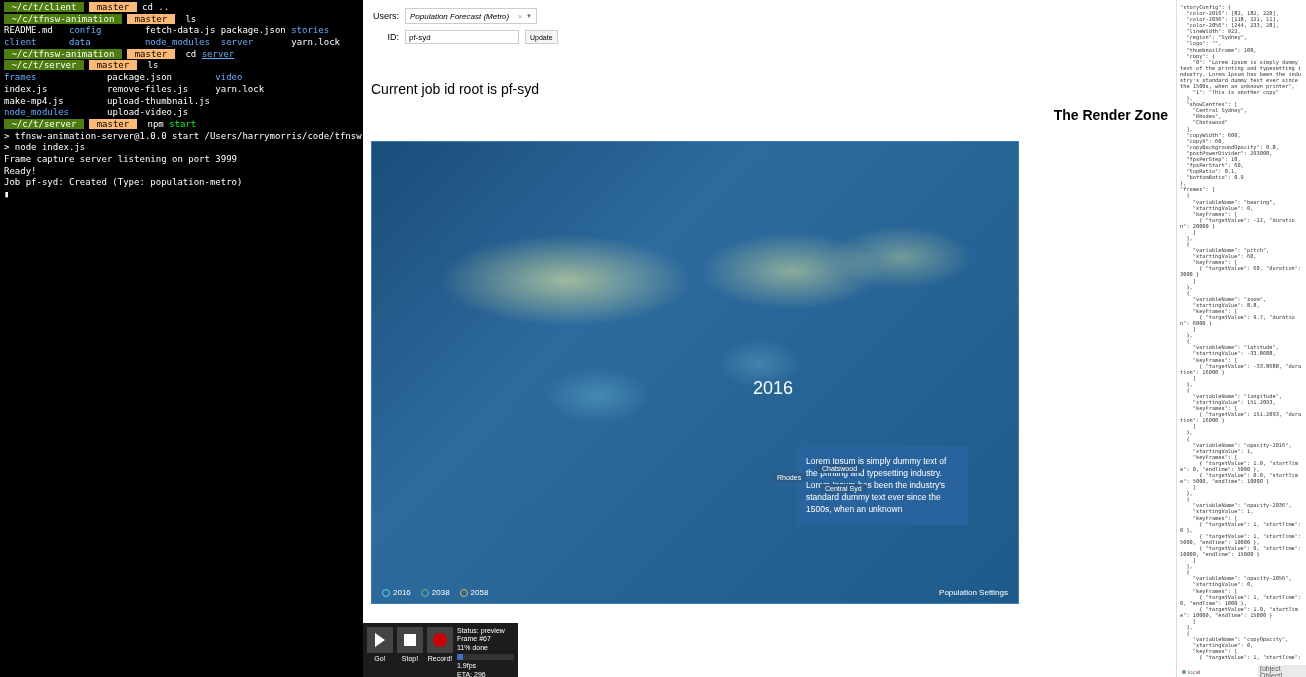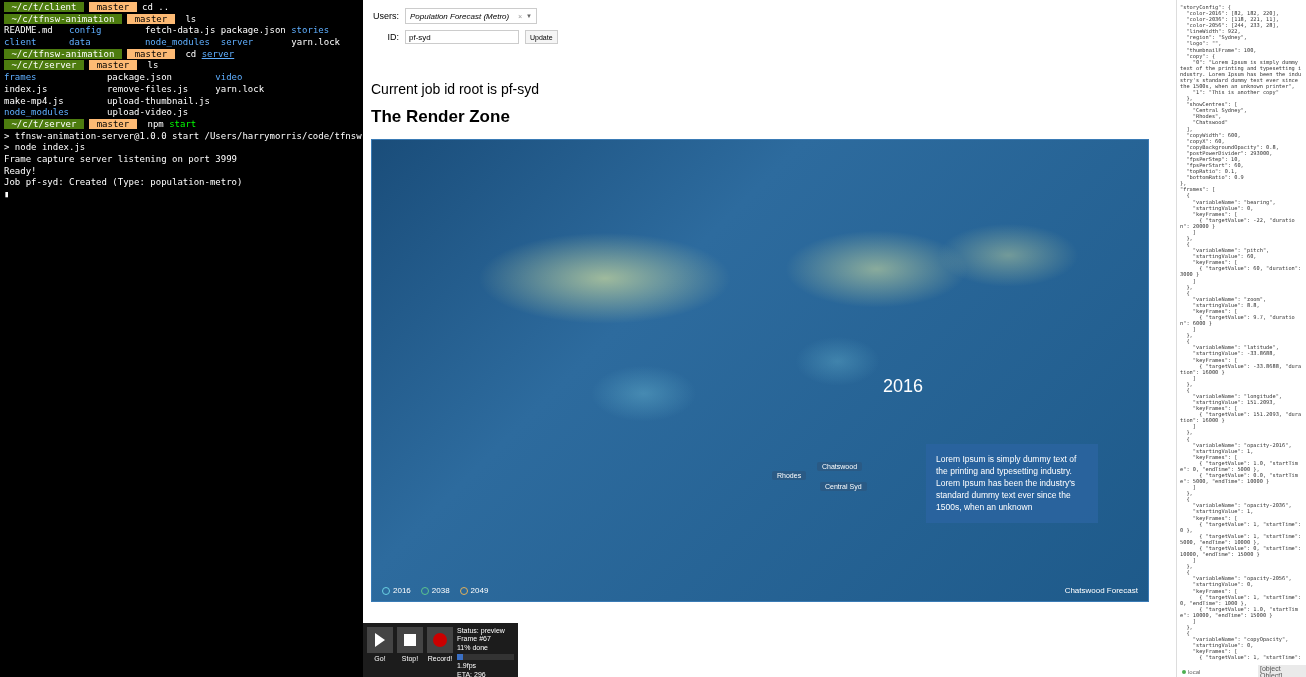--- a/index.html
+++ b/index.html
@@ -26,23 +26,23 @@
 .settings { position: absolute; left: 363px; top: 0; width: 813px; padding: 8px; }
 .settings h3 { font-size: 11px; font-weight: bold; margin-bottom: 8px; }
 .row { display: flex; align-items: center; margin-bottom: 6px; gap: 6px; font-size: 9px; }
 .row label { width: 28px; text-align: right; }
 .select-box { width: 132px; height: 16px; border: 1px solid #ccc; padding: 1px 4px; font-size: 8px; display: flex; align-items: center; position: relative; background: #fff; font-style: italic; }
 .select-box .x { position: absolute; right: 14px; color: #999; font-size: 7px; }
 .select-box .arr { position: absolute; right: 4px; font-size: 6px; color: #666; }
 .input-box { width: 114px; height: 14px; border: 1px solid #ccc; padding: 4px 3px; font-size: 8px; }
 .btn-update { height: 14px; padding: 0 4px; border: 1px solid #ccc; background: #f5f5f5; font-size: 7px; cursor: pointer; }
 .info-line { font-size: 14px; margin-bottom: 10px; margin-top: 37px; }
-.rz-title { font-size: 17px; font-weight: bold; margin-bottom: 12px; }
-
-.render-zone { width: 778px; height: 463px; background: linear-gradient(135deg, #1a4d7a 0%, #2d6b9e 35%, #1e5a8a 100%); position: relative; overflow: hidden; border: 1px solid #3a7bb5; }
+.rz-title { font-size: 14px; font-weight: bold; margin-bottom: 18px; text-align: right; }
+
+.render-zone { width: 648px; height: 463px; background: linear-gradient(135deg, #1a4d7a 0%, #2d6b9e 35%, #1e5a8a 100%); position: relative; overflow: hidden; border: 1px solid #3a7bb5; }
 .map-terrain { position: absolute; inset: 0; background:
   radial-gradient(ellipse 180px 65px at 30% 30%, rgba(255,255,160,0.55), transparent 70%),
   radial-gradient(ellipse 130px 55px at 65% 28%, rgba(255,255,160,0.45), transparent 70%),
   radial-gradient(ellipse 100px 45px at 82% 25%, rgba(255,255,160,0.35), transparent 70%),
   radial-gradient(ellipse 75px 40px at 35% 55%, rgba(120,200,220,0.35), transparent 70%),
   radial-gradient(ellipse 60px 35px at 60% 48%, rgba(120,200,220,0.30), transparent 70%);
 }
 .year-label { position: absolute; top: 236px; right: 225px; color: #fff; font-size: 18px; font-weight: 300; }
 .copy-box { position: absolute; right: 50px; top: 304px; width: 172px; background: rgba(42,100,160,0.85); color: #fff; font-size: 8.5px; padding: 10px; line-height: 1.4; }
 .pin { position: absolute; background: #2a5a85; color: #fff; font-size: 7px; padding: 1px 5px; border-radius: 2px; }
@@ -123,24 +123,24 @@
         <div class="leg-item">
           <div class="leg-circ" style="border-color: rgb(106, 209, 227);"></div>
           <span>2016</span>
         </div>
         <div class="leg-item">
           <div class="leg-circ" style="border-color: rgb(91, 196, 143);"></div>
           <span>2038</span>
         </div>
         <div class="leg-item">
           <div class="leg-circ" style="border-color: rgb(227, 177, 91);"></div>
-          <span>2049</span>
+          <span>2058</span>
         </div>
       </div>
-    <div class="forecast-label">Chatswood Forecast</div>
+    <div class="forecast-label">Population Settings</div>
   </div>
 </div>
 
 <div class="json-panel" id="jsonpanel">"storyConfig": {
   "color-2016": [82, 182, 220],
   "color-2036": [118, 221, 11],
   "color-2056": [244, 233, 28],
   "lineWidth": 922,
   "region": "Sydney",
   "logo": "",

